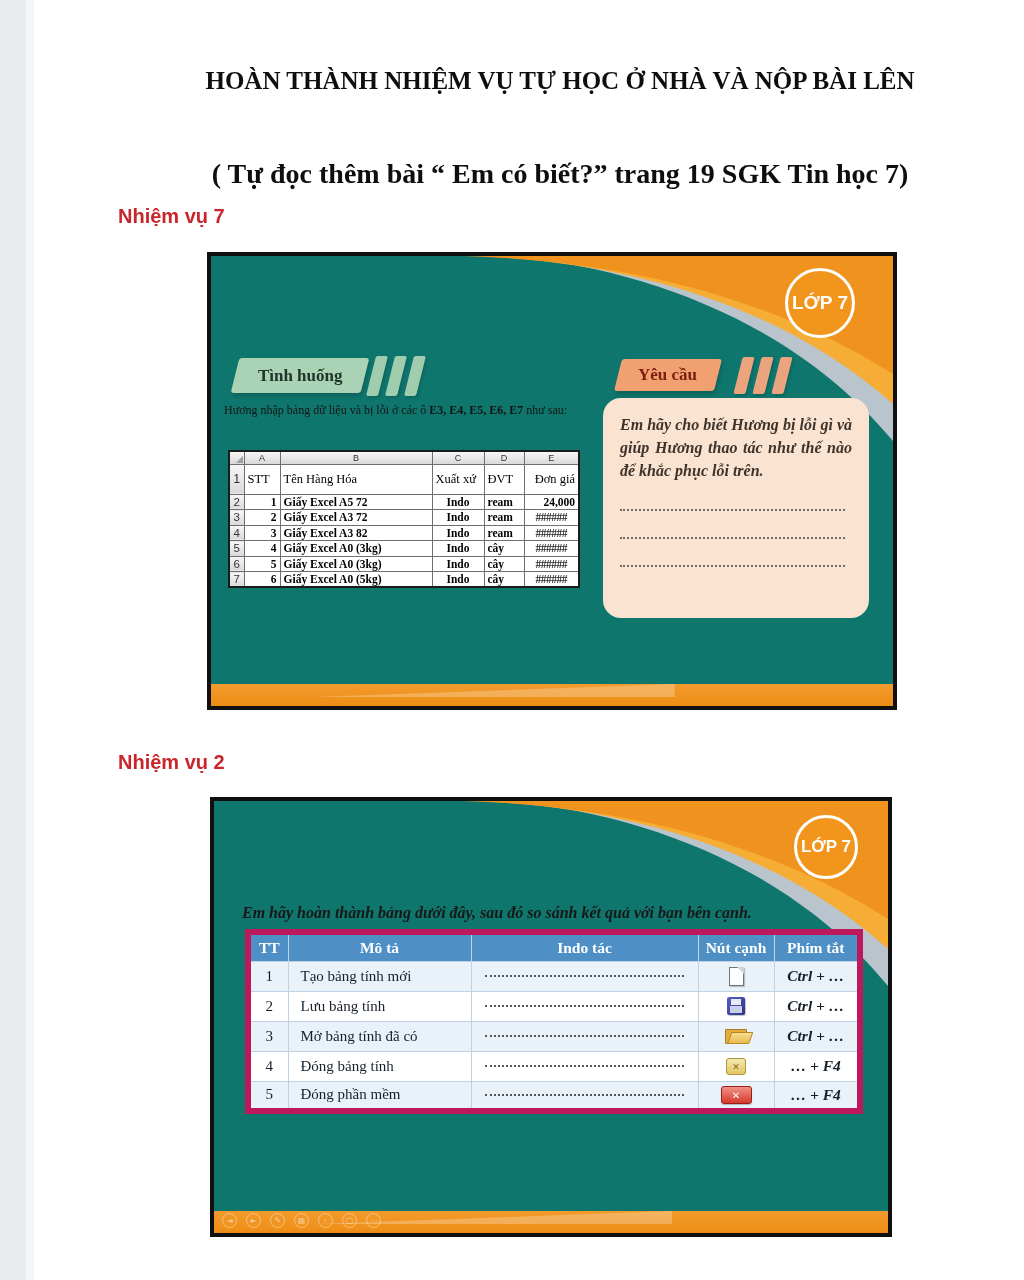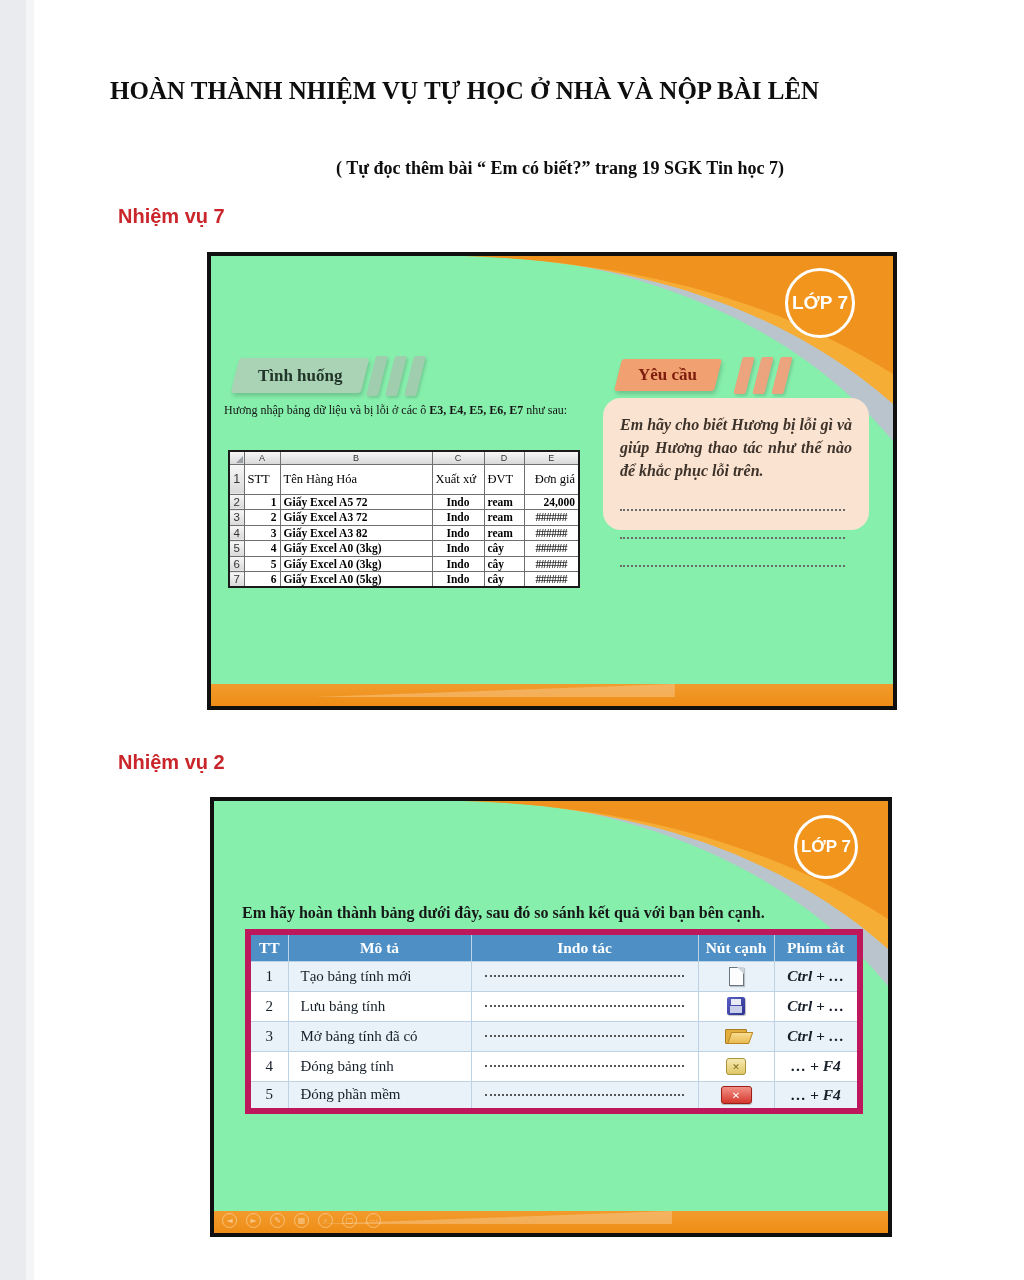--- a/index.html
+++ b/index.html
@@ -3,30 +3,30 @@
 <meta charset="utf-8">
 <style>
   * { margin:0; padding:0; box-sizing:border-box; }
   html,body { background:#ffffff; }
   body { font-family:"Liberation Serif","DejaVu Serif",serif; }
   .page { position:relative; width:1024px; height:1280px; background:#ffffff; overflow:hidden; }
 
   .edge-strip { position:absolute; left:0; top:0; width:26px; height:1280px; background:#e9ebef; }
   .edge-line  { position:absolute; left:26px; top:0; width:8px; height:1280px; background:#f4f5f7; }
 
-  .doc-title { position:absolute; left:110px; top:74px; width:900px; 
+  .doc-title { position:absolute; left:110px; top:64px; width:900px; text-align:center;
                font-weight:bold; font-size:25px; line-height:33px; color:#0e0e0e; }
   .doc-subtitle { position:absolute; left:110px; top:158px; width:900px; text-align:center;
-               font-weight:bold; font-size:18px; color:#0e0e0e; }
+               font-weight:bold; font-size:28px; color:#0e0e0e; }
   .task-heading { position:absolute; left:118px; font-family:"Liberation Sans","DejaVu Sans",sans-serif;
                font-weight:bold; font-size:20px; color:#c9252b; }
   #task1-heading { top:205px; }
   #task2-heading { top:751px; }
 
-  .slide { position:absolute; background:#86efac; border:4px solid #101010; overflow:hidden;padding-left:16px; }
+  .slide { position:absolute; background:#0f766e; border:4px solid #101010; overflow:hidden;padding-left:16px; }
   #slide1 { left:207px; top:252px; width:690px; height:458px; }
   #slide2 { left:210px; top:797px; width:682px; height:440px; }
 
   .swoosh { position:absolute; top:0; right:0; width:100%; height:200px; }
 
   .badge { position:absolute; border-radius:50%; background:#f2951d; border:3px solid #ffffff;
            display:flex; align-items:center; justify-content:center;
            font-family:"Liberation Sans","DejaVu Sans",sans-serif; font-weight:bold; color:#ffffff; }
   #slide1 .badge { width:70px; height:70px; right:38px; top:12px; font-size:19px; }
   #slide2 .badge { width:64px; height:64px; right:30px; top:14px; font-size:17px; }
@@ -56,36 +56,36 @@
                    border-bottom:7px solid #9aa0a6; border-left:7px solid transparent; }
   .rownum { background:linear-gradient(#f7f7f7,#d9d9d9); font-size:9px; color:#333; text-align:center;
             font-family:"Liberation Sans","DejaVu Sans",sans-serif; font-weight:normal !important; }
   .hrow td { height:30px; font-weight:normal; font-size:12.5px; vertical-align:middle; padding:0 3px; }
   .drow td { height:15.5px; font-weight:bold; font-size:11.5px; padding:0 3px; }
   .al-r { text-align:right; } .al-c { text-align:center; }
   td.err  { border-left:3px solid #c42020; border-right:3px solid #c42020; color:#2e2e2e; letter-spacing:-0.5px; }
   td.err-top { border-top:2px solid #c42020; }
   td.err-bot { border-bottom:3px solid #c42020; }
 
-  .req-box { position:absolute; left:392px; top:142px; width:266px; height:132px; background:#fbe3d2;
+  .req-box { position:absolute; left:392px; top:142px; width:266px; height:220px; background:#fbe3d2;
              border-radius:18px; padding:15px 17px 0 17px; }
   .req-text { font-style:italic; font-weight:bold; font-size:16px; line-height:1.45; color:#3d332a; text-align:justify; }
   .dotline { border-bottom:2px dotted #6b6b6b; height:2px; }
   .req-box .dotline { margin-top:26px; width:97%; }
 
   .bottom-bar { position:absolute; left:0; right:0; bottom:0; height:22px;
                 background:linear-gradient(#f29b2d,#ee8d15); overflow:hidden; }
   .bottom-bar::before { content:""; position:absolute; left:14%; right:32%; top:0; height:60%;
                 background:rgba(255,255,255,.25); clip-path:polygon(0 100%,100% 0,100% 100%); }
   .controls { position:absolute; left:8px; top:2px; display:flex; gap:9px; opacity:.55; }
   .ctrl { width:15px; height:15px; border:1px solid rgba(255,255,255,.75); border-radius:50%;
           color:rgba(255,255,255,.9); font-size:8px; line-height:13px; text-align:center;
           font-family:"DejaVu Sans",sans-serif; }
 
-  .instruction { position:absolute; left:28px; top:103px; width:620px; 
+  .instruction { position:absolute; left:28px; top:103px; width:620px; font-style:italic;
                  font-weight:bold; font-size:16px; color:#171717; }
 
   table.t2 { position:absolute; left:31px; top:128px; width:612px; border-collapse:collapse;
              table-layout:fixed; border:6px solid #be185d; }
   table.t2 td, table.t2 th { border:1px solid #bdd2e4; }
   .t2 thead th { height:29px; background:#4e90c5; color:#ffffff; font-weight:bold; font-size:15.5px;
                  text-align:center; }
   .t2 tbody td { height:30px; font-size:15px; color:#17202a; vertical-align:middle; }
   .t2 tbody tr:nth-child(odd) td  { background:#e9f1f9; }
   .t2 tbody tr:nth-child(even) td { background:#ffffff; }

